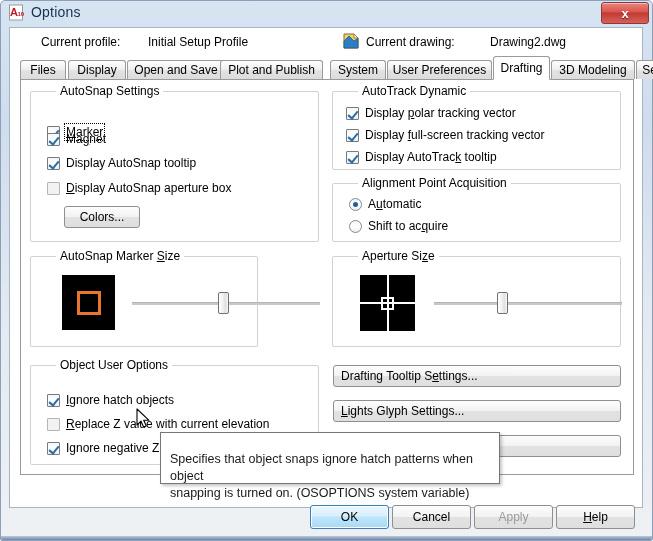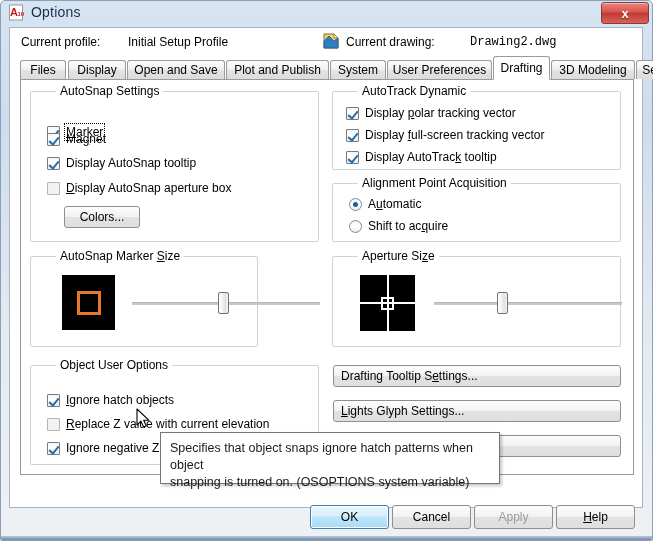--- a/index.html
+++ b/index.html
@@ -78,26 +78,26 @@
   .client {
     position: absolute;
     left: 9px; top: 27px;
     width: 634px; height: 481px;
     background: #ffffff;
     border: 1px solid #a6b4c4;
     box-sizing: border-box;
   }
 
   .profile-row { position: absolute; left: 0; top: 0; width: 100%; height: 28px; }
-  .lbl { position: absolute; white-space: nowrap; }
+  .lbl { position: absolute; white-space: nowrap; margin-left: 20px; }
   .lbl-curprofile { left: 11px;  top: 7px;  font-size: 12px; }
   .val-curprofile { left: 118px; top: 7px;  font-size: 12px; }
   .dwg-icon       { left: 313px; top: 5px;  width: 17px; height: 16px; }
   .lbl-curdrawing { left: 336px; top: 7px;  font-size: 12px; }
-  .val-curdrawing { left: 460px; top: 7px;  font-size: 12px; font-family: Liberation Mono, monospace; }
+  .val-curdrawing { left: 460px; top: 7px;  font-size: 12px; }
 
   
   .tabstrip {
     position: absolute;
     left: 10px; top: 28px;
     width: 614px; height: 23px;
   }
   .tab {
     position: absolute;
     top: 4px;
@@ -274,21 +274,21 @@
     background: linear-gradient(to right,#ffffff 0%, #f2f2f2 40%, #e0e0e0 70%, #f6f6f6 100%);
     cursor: pointer;
   }
 
   
   .tooltip {
     position: absolute;
     background: #ffffff;
     border: 1px solid #767676;
     box-shadow: 2px 2px 3px rgba(0,0,0,.22);
-    padding: 7px 9px 8px 9px;
+    padding: 18px 9px 8px 9px;
     font-size: 12.5px;
     line-height: 17px;
     color: #1a1a1a;
     z-index: 40;
     box-sizing: border-box;
   }
 
   
   .cursor { position: absolute; z-index: 60; pointer-events: none; }
 
@@ -330,21 +330,21 @@
         </svg>
       </span>
       <span class="lbl lbl-curdrawing">Current drawing:</span>
       <span class="lbl val-curdrawing">Drawing2.dwg</span>
     </div>
 
     <div class="tabstrip">
       <div class="tab" style="left:0px;   width:46px;">Files</div>
       <div class="tab" style="left:48px;  width:58px;">Display</div>
       <div class="tab" style="left:107px; width:98px;">Open and Save</div>
-      <div class="tab" style="left:206px; width:103px;">Plot and Publish</div>
+      <div class="tab" style="left:200px; width:103px;">Plot and Publish</div>
       <div class="tab" style="left:310px; width:56px;">System</div>
       <div class="tab" style="left:367px; width:105px;">User Preferences</div>
       <div class="tab active" style="left:473px; width:57px;">Drafting</div>
       <div class="tab" style="left:531px; width:84px;">3D Modeling</div>
       <div class="tab" style="left:616px; width:62px;">Selection</div>
 
     </div>
 
     <div class="tabpage">
 

